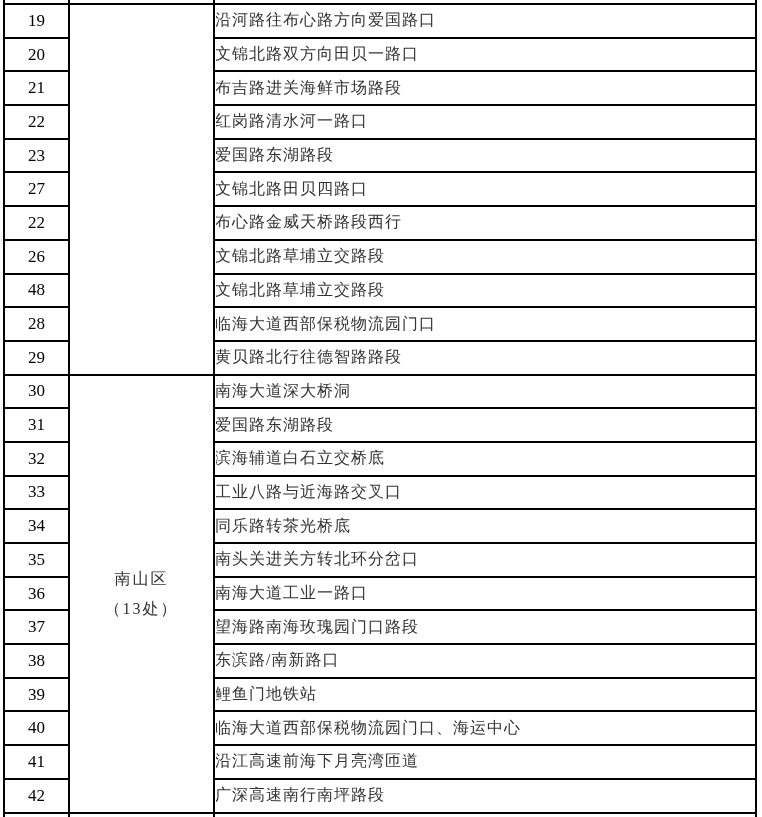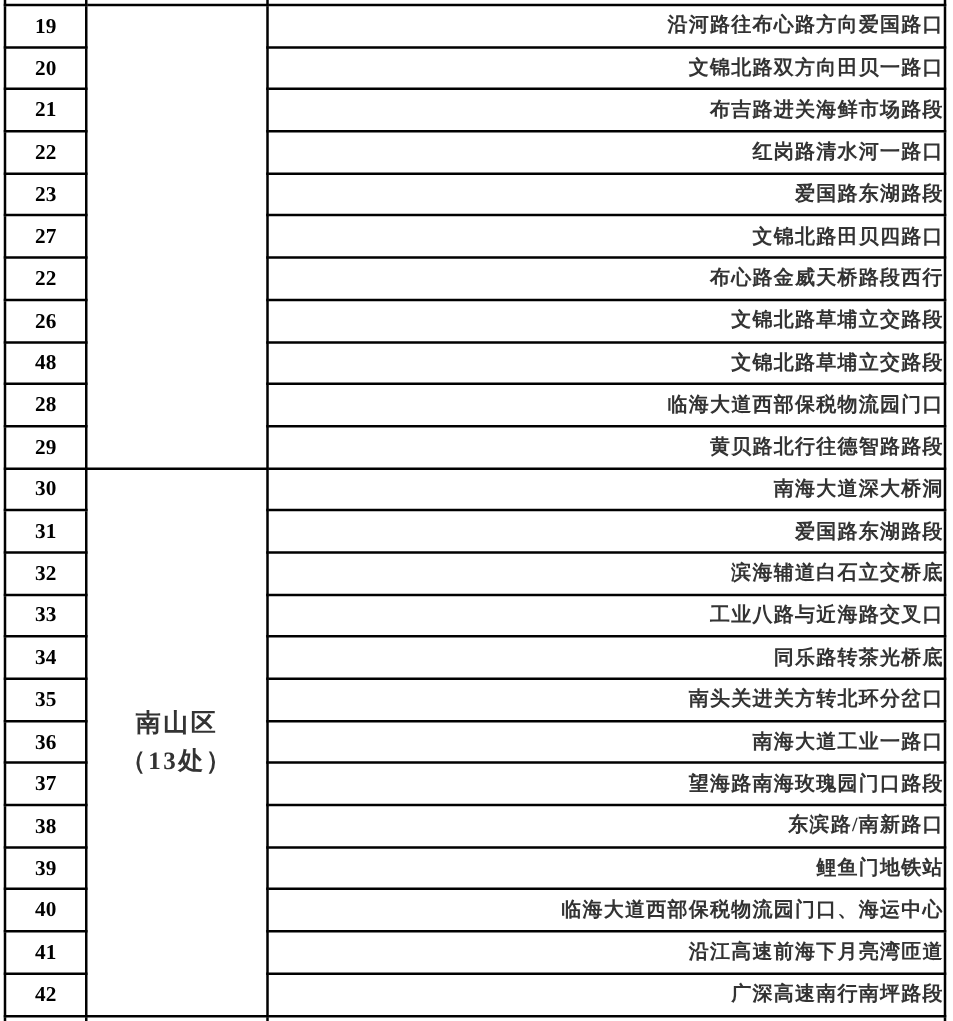--- a/index.html
+++ b/index.html
@@ -2,21 +2,20 @@
 <html><head>
 <meta charset="utf-8">
 <style>
   html, body { margin: 0; padding: 0; background: #ffffff; }
   .viewport {
     position: relative;
     width: 762px;
     height: 817px;
     overflow: hidden;
     background: #ffffff;
-    font-weight: bold;
   }
   table.roads {
     position: absolute;
     left: 3px;
     top: -31px;
     border-collapse: collapse;
     table-layout: fixed;
     width: 752px;
   }
   table.roads td {
@@ -29,27 +28,27 @@
   tr.spacer { height: 34px; }
   td.no {
     text-align: center;
     font-family: "Liberation Serif", "DejaVu Serif", serif;
     font-size: 17px;
     color: #000000;
   }
   td.dist {
     text-align: center;
     font-family: "Liberation Serif", "DejaVu Serif", serif;
-    font-size: 20px;
+    font-size: 16px;
     color: #333333;
     letter-spacing: 2px;
     line-height: 30px;
   }
   td.loc {
-    text-align: right;
+    text-align: left;
     font-family: "Liberation Serif", "DejaVu Serif", serif;
     font-size: 16px;
     color: #333333;
     letter-spacing: 1px;
     border-radius: 10px;
   }
   col.c-no { width: 65px; }
   col.c-dist { width: 145px; }
   col.c-loc { width: 542px; }
 </style>

